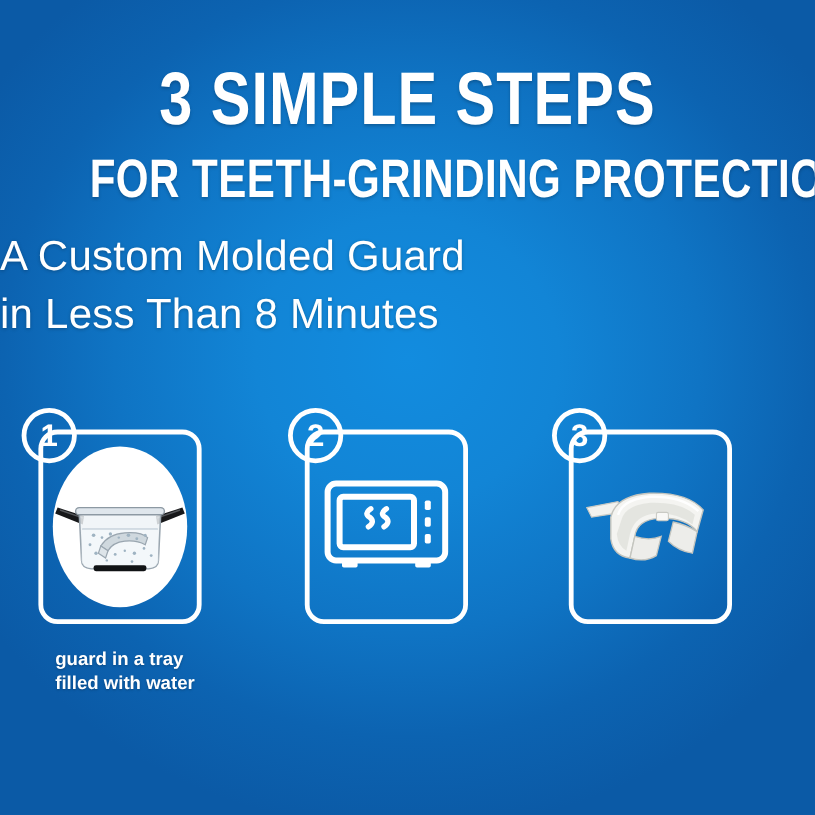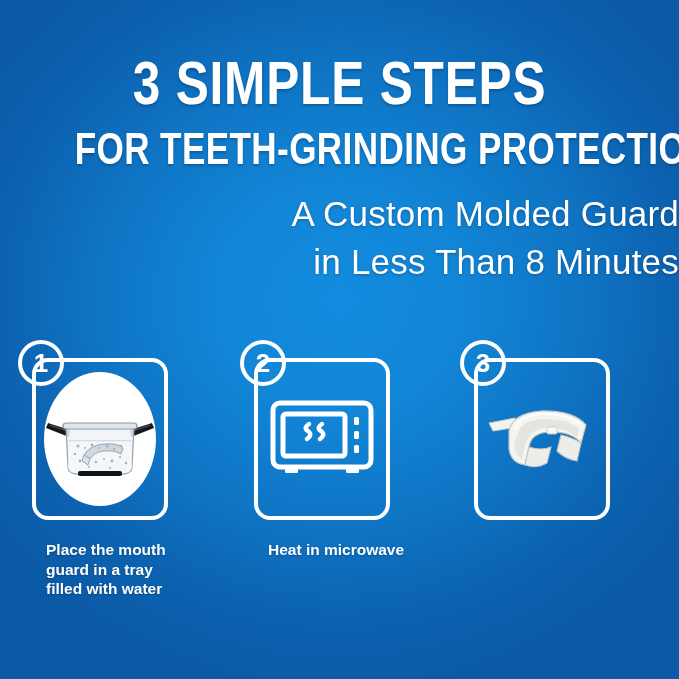--- a/index.html
+++ b/index.html
@@ -56,21 +56,21 @@
     letter-spacing: 0.5px;
     transform: scaleX(0.78);
     text-shadow: 0 2px 3px rgba(0,0,0,0.22);
     white-space: nowrap;
   }
   .subhead {
     position: absolute;
     top: 190px;
     left: 0;
     width: 679px;
-    text-align: right;
+    text-align: left;
     color: #ffffff;
   }
   .subhead-line {
     display: block;
     font-size: 35px;
     line-height: 48px;
     font-weight: normal;
     letter-spacing: 0.2px;
     text-shadow: 0 1px 3px rgba(0,0,0,0.25);
     white-space: nowrap;
@@ -264,21 +264,20 @@
             <rect x="34" y="70" width="44" height="5" rx="2" fill="#111315"></rect>
           </svg>
         </div>
 
         <div class="badge">
           <span class="badge-num">1</span>
         </div>
       </div>
 
       <div class="caption">
-        <span>Place the mouth</span>
         <span>guard in a tray</span>
         <span>filled with water</span>
       </div>
     </div>
 
     <div class="step step-2">
       <div class="frame-wrap">
         <div class="frame"></div>
 
         <div class="frame-inner">
@@ -298,23 +297,20 @@
             <rect x="15" y="68" width="13" height="6" rx="1.5" fill="#ffffff"></rect>
             <rect x="76" y="68" width="13" height="6" rx="1.5" fill="#ffffff"></rect>
           </svg>
         </div>
 
         <div class="badge">
           <span class="badge-num">2</span>
         </div>
       </div>
 
-      <div class="caption">
-        <span>Heat in microwave</span>
-      </div>
     </div>
 
     <div class="step step-3">
       <div class="frame-wrap">
         <div class="frame"></div>
 
         <div class="frame-inner">
           <svg class="guard-svg" width="114" height="76" viewBox="0 0 114 76">
 
             <path d="M4 22 L30 17 L33 26 L8 30 Z" fill="#f2f2ef" stroke="#c9cac4" stroke-width="1"></path>

